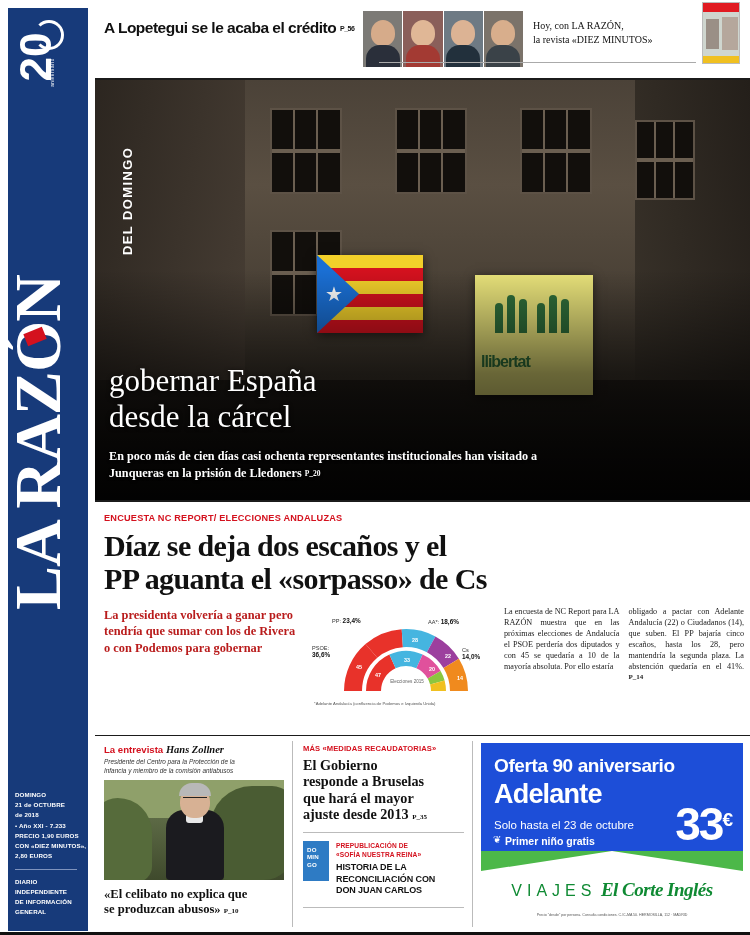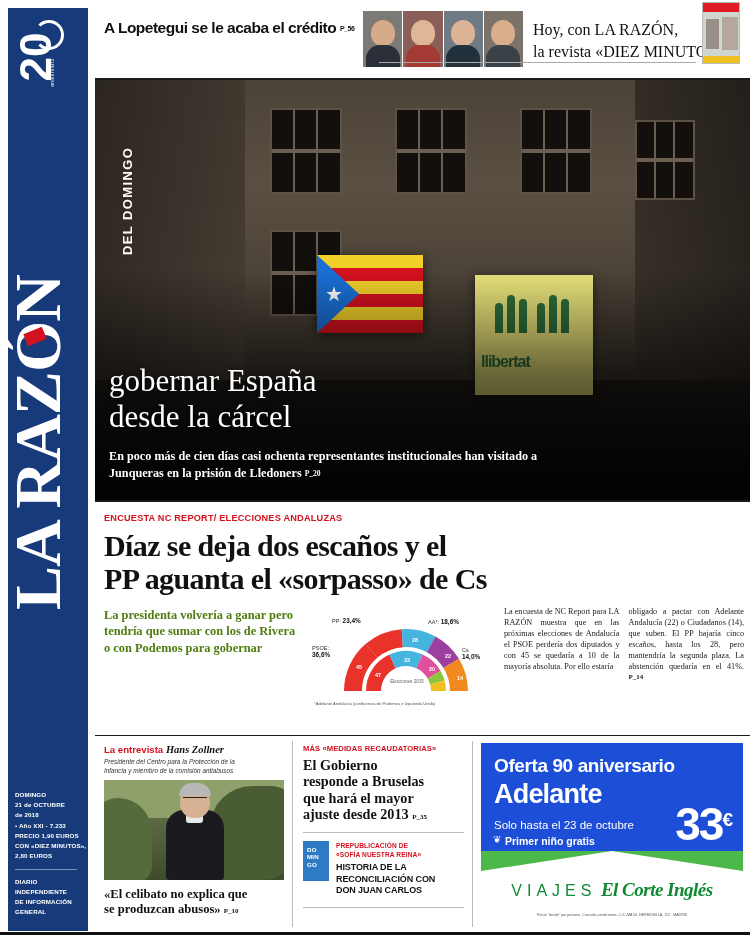--- a/index.html
+++ b/index.html
@@ -38,21 +38,21 @@
   .tb-kicker { color:#d4111e; font-size:9.5px; font-weight:700; line-height:1.2; letter-spacing:-.1px; }
   .tb-head { color:#111; font-size:15.5px; font-weight:700; margin-top:5px; letter-spacing:-.5px; }
   .tb-head .pg { font-size:7px; vertical-align:2px; }
   .tb-photos { width:160px; display:flex; gap:1px; margin-left:4px; }
   .tb-ph { flex:1; height:56px; position:relative; overflow:hidden; background:#6a6a72; }
   .tb-ph i { position:absolute; left:50%; top:9px; width:24px; height:26px; margin-left:-12px;
     border-radius:50% 50% 45% 45%; }
   .tb-ph u { position:absolute; left:50%; bottom:0; width:34px; height:22px; margin-left:-17px;
     border-radius:14px 14px 0 0; text-decoration:none; }
   .tb-right { flex:1; display:flex; align-items:flex-start; padding-left:10px; position:relative; }
-  .tb-right .rt { font-family:"Liberation Serif", serif; font-size:16px; line-height:1.35;
+  .tb-right .rt { font-family:"Liberation Serif", serif; font-size:10px; line-height:1.35;
     color:#111; padding-top:8px; }
   .tb-mag { position:absolute; right:4px; top:-9px; width:38px; height:62px; background:#d8d8d8;
     border:1px solid #bbb; overflow:hidden; }
   .tb-mag .mg-top { height:9px; background:#e11b22; }
   .tb-mag .mg-t2 { position:absolute; left:1px; top:0; width:13px; height:9px; background:#e11b22; }
   .tb-mag .mg-body { position:absolute; left:0; top:9px; right:0; bottom:7px; background:#cfd6cf; }
   .tb-mag .mg-p1 { position:absolute; left:3px; top:16px; width:13px; height:30px; background:#9a8f86; }
   .tb-mag .mg-p2 { position:absolute; left:19px; top:14px; width:16px; height:33px; background:#b5a79c; }
   .tb-mag .mg-bot { position:absolute; left:0; right:0; bottom:0; height:7px; background:#f0c020; }
   .tb-rule { position:absolute; left:275px; right:48px; bottom:6px; height:1px; background:#aaa; }
@@ -106,21 +106,21 @@
   .hero-rule { position:absolute; left:95px; top:500px; width:655px; height:2px; background:#1b1b1b; }
 
   
   .poll { position:absolute; left:95px; top:506px; width:655px; }
   .poll-kicker { color:#d4111e; font-size:9.2px; font-weight:700; letter-spacing:.2px;
     padding:7px 0 0 9px; }
   .poll-h1 { font-family:"Liberation Serif", serif; font-size:30px; line-height:1.1;
     font-weight:700; color:#111; padding:6px 0 0 9px; letter-spacing:-.6px; }
   .poll-cols { display:flex; padding:12px 6px 0 9px; gap:10px; }
   .pc-lead { width:198px; font-family:"Liberation Serif", serif; font-size:12.4px; line-height:1.32;
-    font-weight:700; color:#4d7c0f; }
+    font-weight:700; color:#b91c1c; }
   .pc-chart { width:182px; position:relative; height:96px; }
   .pc-body { flex:1; display:flex; gap:9px; font-family:"Liberation Serif", serif;
     font-size:8.2px; line-height:1.33; color:#1a1a1a; text-align:justify; }
   .pc-body p { flex:1; }
   .pc-body .pg { font-weight:700; font-size:7px; }
 
   
   .chart-wrap { position:absolute; left:6px; top:10px; width:176px; height:86px; }
   .arc-svg { position:absolute; left:0; top:0; }
   .lbl { position:absolute; font-size:5.6px; color:#333; white-space:nowrap; font-family:"Liberation Sans",sans-serif; }

